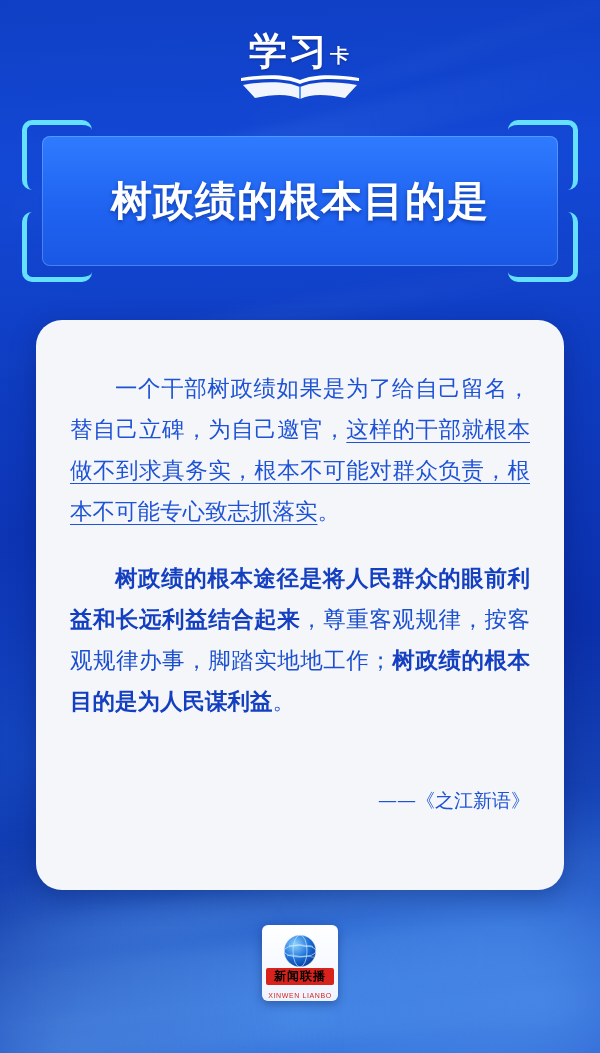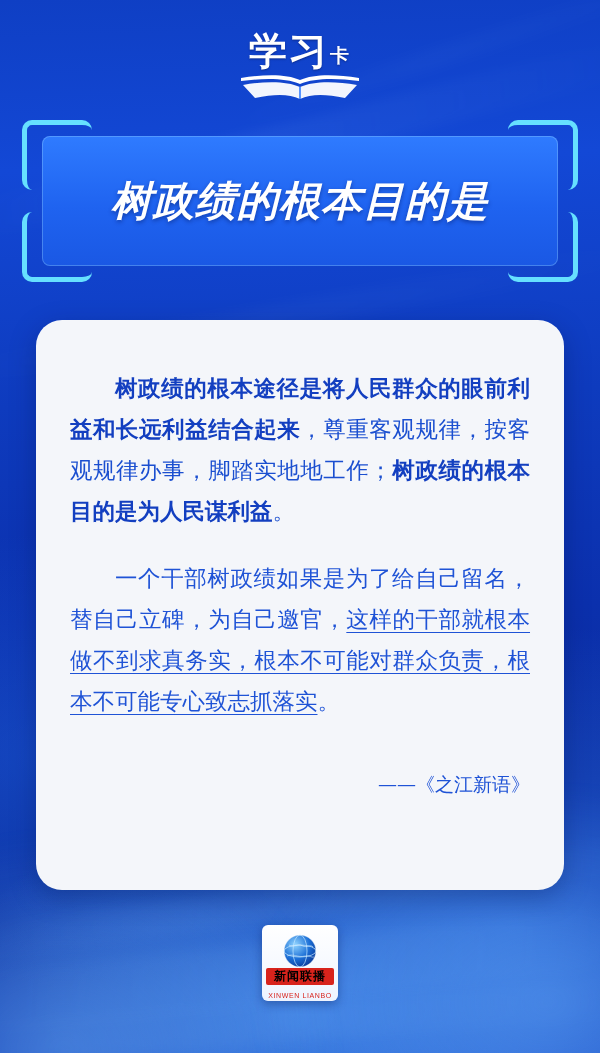--- a/index.html
+++ b/index.html
@@ -105,21 +105,20 @@
     position: absolute;
     left: 20px; top: 16px;
     width: 516px; height: 130px;
     background: linear-gradient(180deg, #2f7bff 0%, #1f63f0 55%, #1a58e4 100%);
     border-radius: 8px;
     box-shadow: inset 0 0 0 1px rgba(150,210,255,0.35);
     display: flex;
     flex-direction: column;
     align-items: center;
     justify-content: center;
-    font-style: italic;
   }
   .title-line {
     color: #ffffff;
     font-size: 41px;
     font-weight: bold;
     letter-spacing: 1px;
     line-height: 52px;
     text-shadow: 0 2px 4px rgba(0,20,90,0.45);
     white-space: nowrap;
   }
@@ -150,21 +149,21 @@
     color: #133fc0;
   }
   .ul {
     text-decoration: underline;
     text-decoration-thickness: 1px;
     text-underline-offset: 5px;
   }
   .source {
     position: absolute;
     right: 34px;
-    bottom: 90px;
+    bottom: 74px;
     text-align: right;
     font-family: "DejaVu Serif", "Liberation Serif", serif;
     color: #1f53d6;
     font-size: 19px;
     line-height: 32px;
   }
 
   
   .badge {
     position: absolute;
@@ -237,25 +236,25 @@
     <div class="bracket bk-tl"></div>
     <div class="bracket bk-tr"></div>
     <div class="bracket bk-bl"></div>
     <div class="bracket bk-br"></div>
     <div class="title-box">
       <div class="title-line">树政绩的根本目的是</div>
     </div>
   </div>
 
   <div class="card">
+    <p class="para p2">
+      <span>一个干部树政绩如果是为了给自己留名，替自己立碑，为自己邀官，</span><span class="ul">这样的干部就根本做不到求真务实，根本不可能对群众负责，根本不可能专心致志抓落实</span><span>。</span>
+    </p>
     <p class="para p1">
       <span class="bold">树政绩的根本途径是将人民群众的眼前利益和长远利益结合起来</span><span>，尊重客观规律，按客观规律办事，脚踏实地地工作；</span><span class="bold">树政绩的根本目的是为人民谋利益</span><span>。</span>
-    </p>
-    <p class="para p2">
-      <span>一个干部树政绩如果是为了给自己留名，替自己立碑，为自己邀官，</span><span class="ul">这样的干部就根本做不到求真务实，根本不可能对群众负责，根本不可能专心致志抓落实</span><span>。</span>
     </p>
     <div class="source">
       <div>——《之江新语》</div>
     </div>
   </div>
 
   <div class="badge">
     <div class="badge-globe">
       <svg width="42" height="42" viewBox="0 0 42 42">
         <defs>

